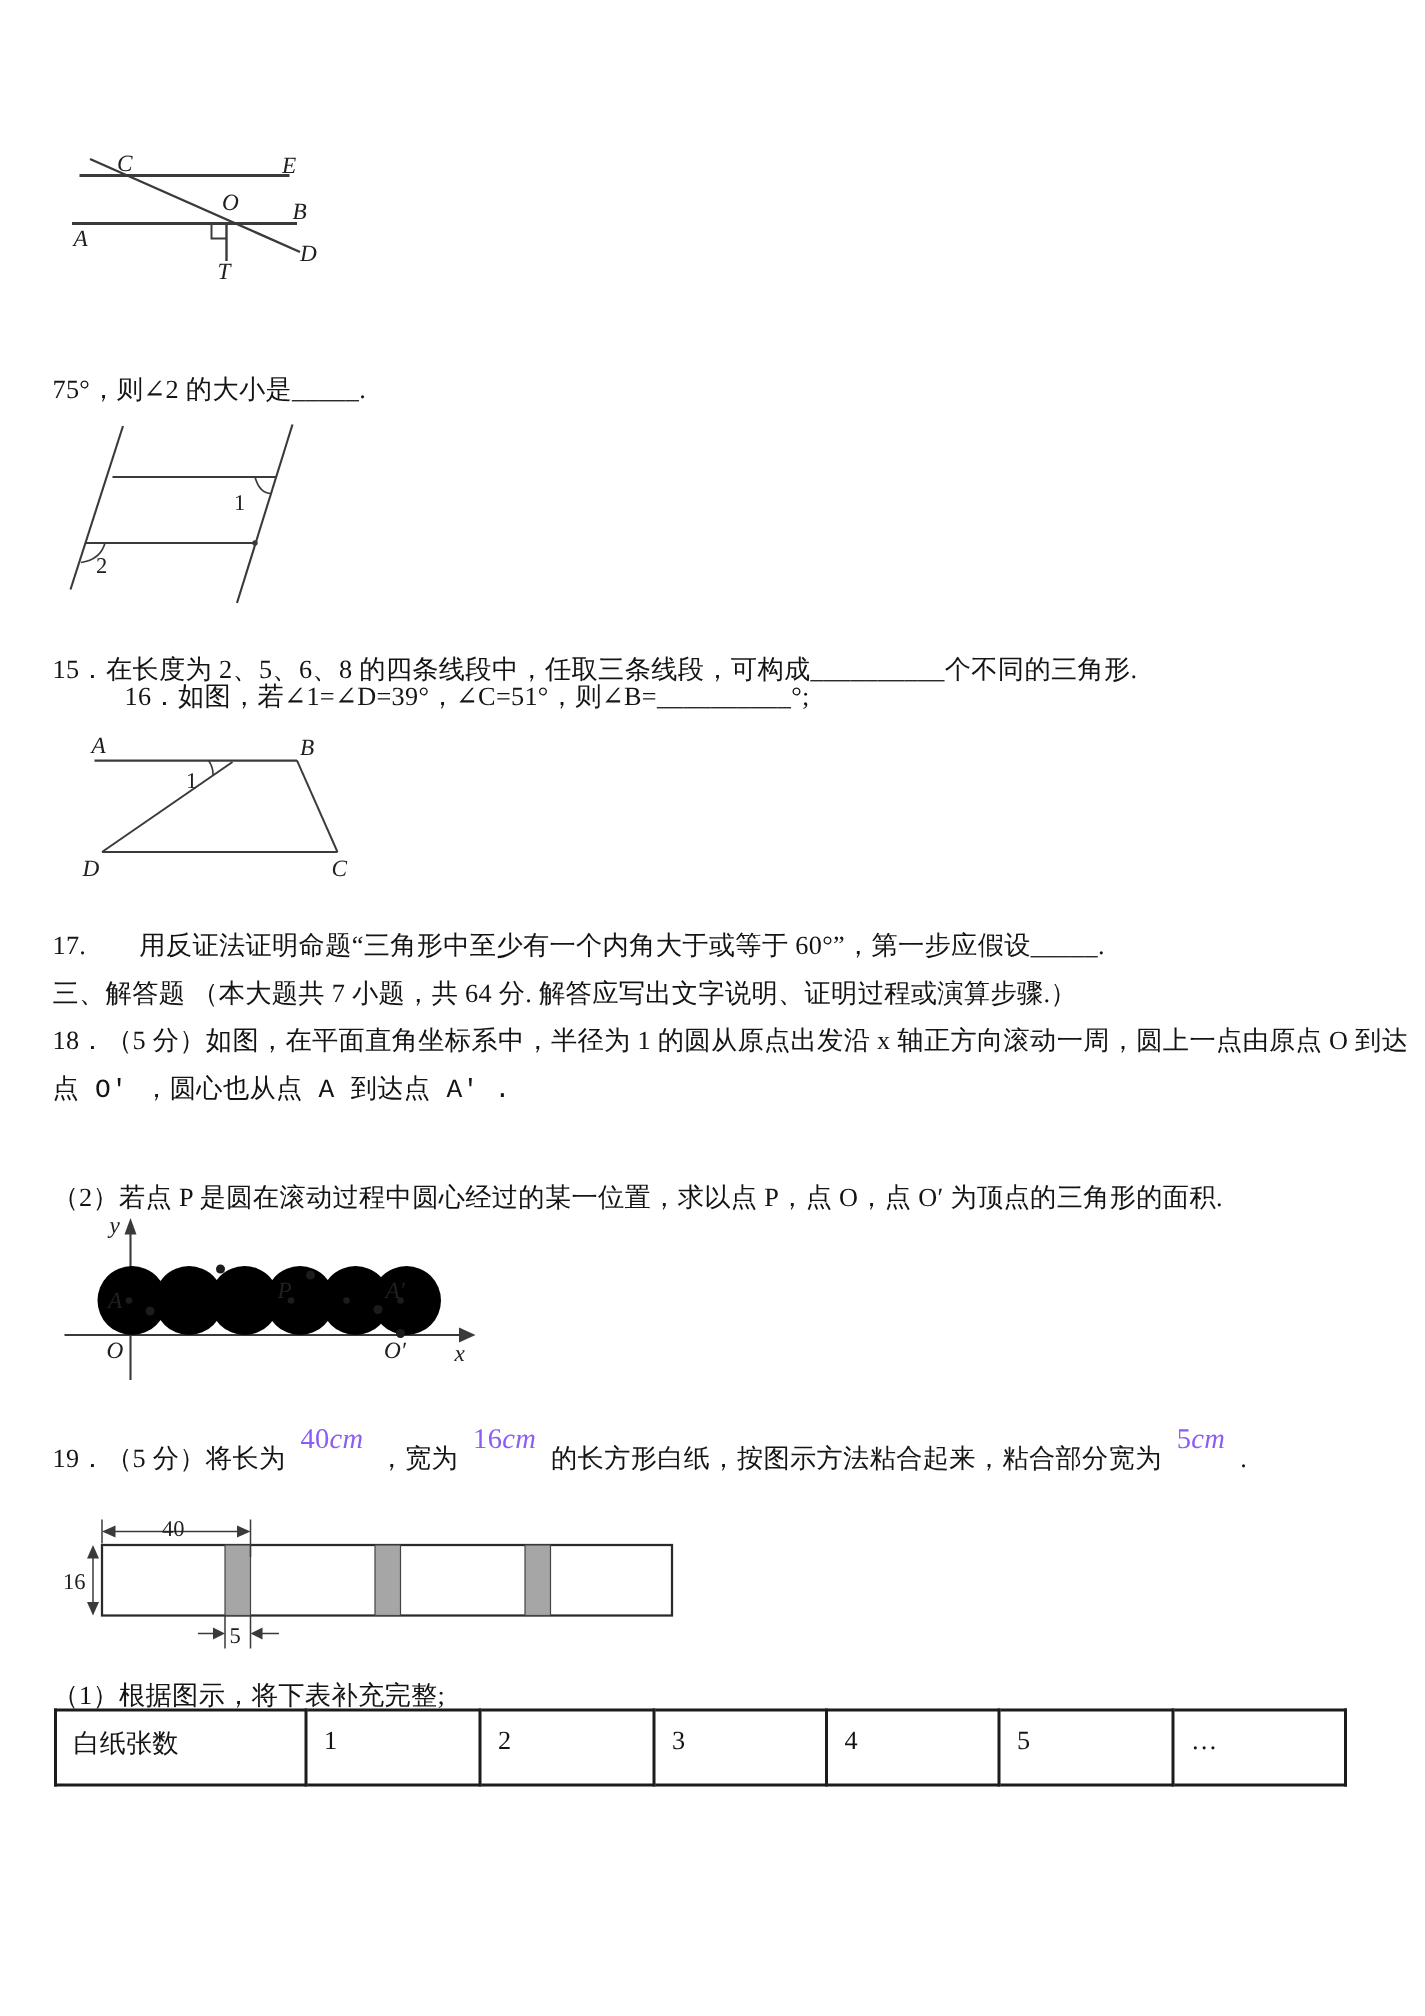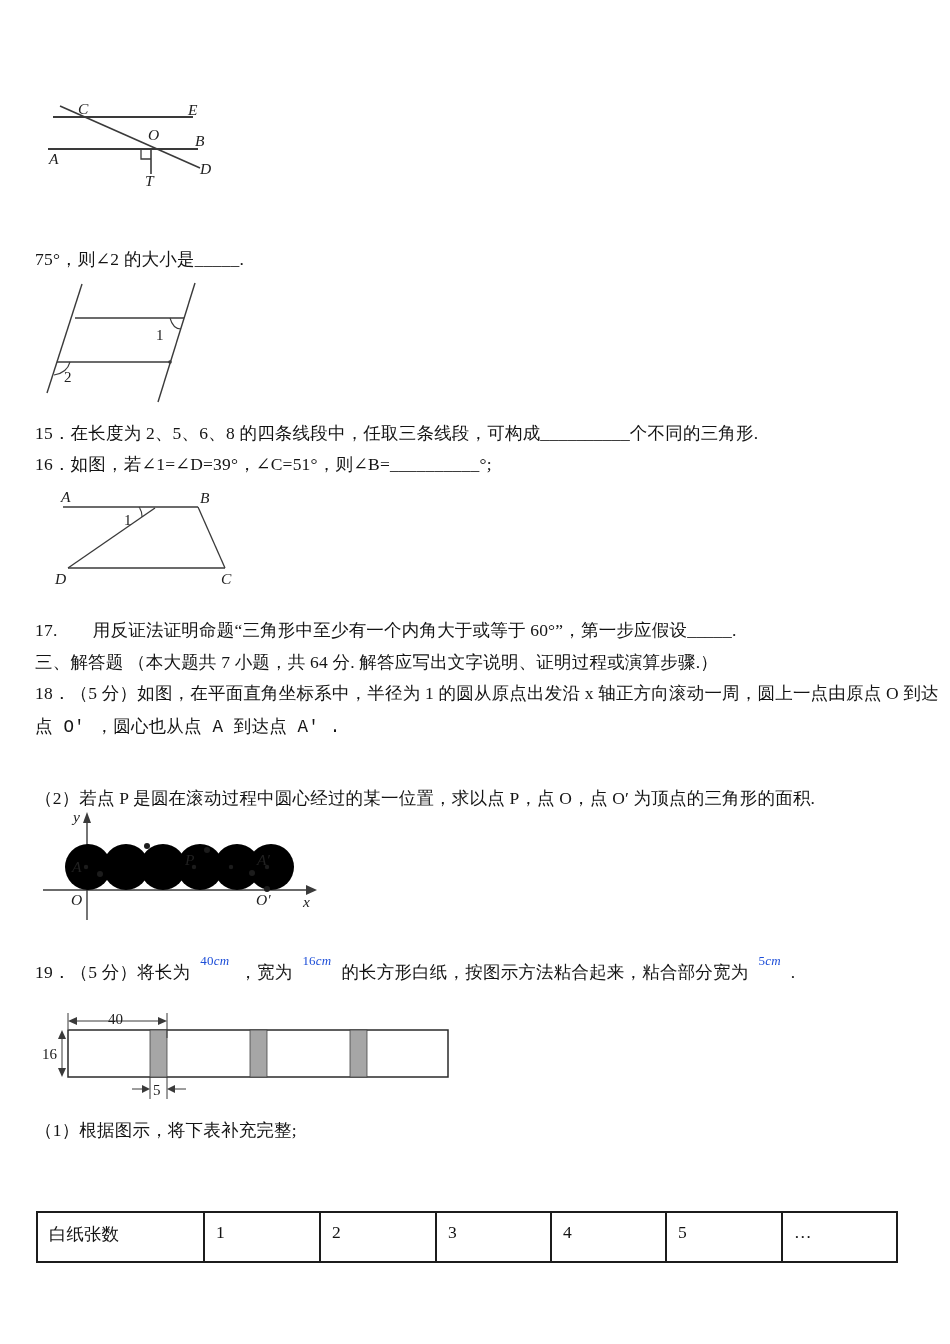--- a/index.html
+++ b/index.html
@@ -12,25 +12,25 @@
     position:absolute; left:35px; font-size:17.5px; line-height:23px;
     white-space:nowrap; letter-spacing:0.2px; color:#141414;
   }
   .fig { position:absolute; }
   .fig line, .fig path, .fig polyline { stroke:#3a3a3a; fill:none; }
   .fig text { font-family:"Liberation Serif","DejaVu Serif",serif; fill:#202020; }
   .lbl { font-style:italic; font-size:15.5px; }
   .num { font-size:15px; }
   .raised {
     display:inline-block; transform:translateY(-13px);
-    font-size:13px; margin:0 10px; color:#1d4ed8;
+    font-size:19px; margin:0 10px; color:#8b5cf6;
   }
   .raised .unit { font-style:italic; }
   table.fill {
-    position:absolute; left:36px; top:1211px;
+    position:absolute; left:36px; top:1139px;
     border-collapse:collapse; table-layout:fixed;
   }
   table.fill td {
     border:2px solid #1c1c1c; font-size:17.5px; color:#141414;
     vertical-align:top; padding:9px 0 15px 11px; overflow:hidden;
   }
 </style>
 </head>
 <body>
 
@@ -58,22 +58,22 @@
     <line x1="155" y1="5" x2="118" y2="124" stroke-width="1.4"></line>
     <line x1="35" y1="40" x2="144" y2="40" stroke-width="1.4"></line>
     <line x1="17" y1="84" x2="130" y2="84" stroke-width="1.4"></line>
     <circle cx="130" cy="84" r="1.8" fill="#3a3a3a" stroke="none"></circle>
     <path d="M 130,40 Q 133,51 141,51" stroke-width="1.1"></path>
     <path d="M 30,84 Q 27,95 14,97" stroke-width="1.1"></path>
     <text class="num" x="116" y="62">1</text>
     <text class="num" x="24" y="104">2</text>
   </svg>
 
-  <div class="tline" style="top:422px;">15．在长度为 2、5、6、8 的四条线段中，任取三条线段，可构成__________个不同的三角形.</div>
-  <div class="tline" style="top:453px;">16．如图，若∠1=∠D=39°，∠C=51°，则∠B=__________°;</div>
+  <div class="tline" style="top:435px;">15．在长度为 2、5、6、8 的四条线段中，任取三条线段，可构成__________个不同的三角形.</div>
+  <div class="tline" style="top:453px;margin-left:48px;">16．如图，若∠1=∠D=39°，∠C=51°，则∠B=__________°;</div>
 
   <svg class="fig" style="left:30px; top:485px;" width="230" height="105" viewBox="0 0 230 105">
     <line x1="33" y1="22" x2="168" y2="22" stroke-width="1.5"></line>
     <line x1="125" y1="23" x2="38" y2="83" stroke-width="1.3"></line>
     <line x1="38" y1="83" x2="195" y2="83" stroke-width="1.3"></line>
     <line x1="168" y1="22" x2="195" y2="83" stroke-width="1.3"></line>
     <path d="M 109,22 A 16 16 0 0 1 112,32" stroke-width="1.1"></path>
     <text class="lbl" x="31" y="17">A</text>
     <text class="lbl" x="170" y="18">B</text>
     <text class="lbl" x="191" y="99">C</text>

